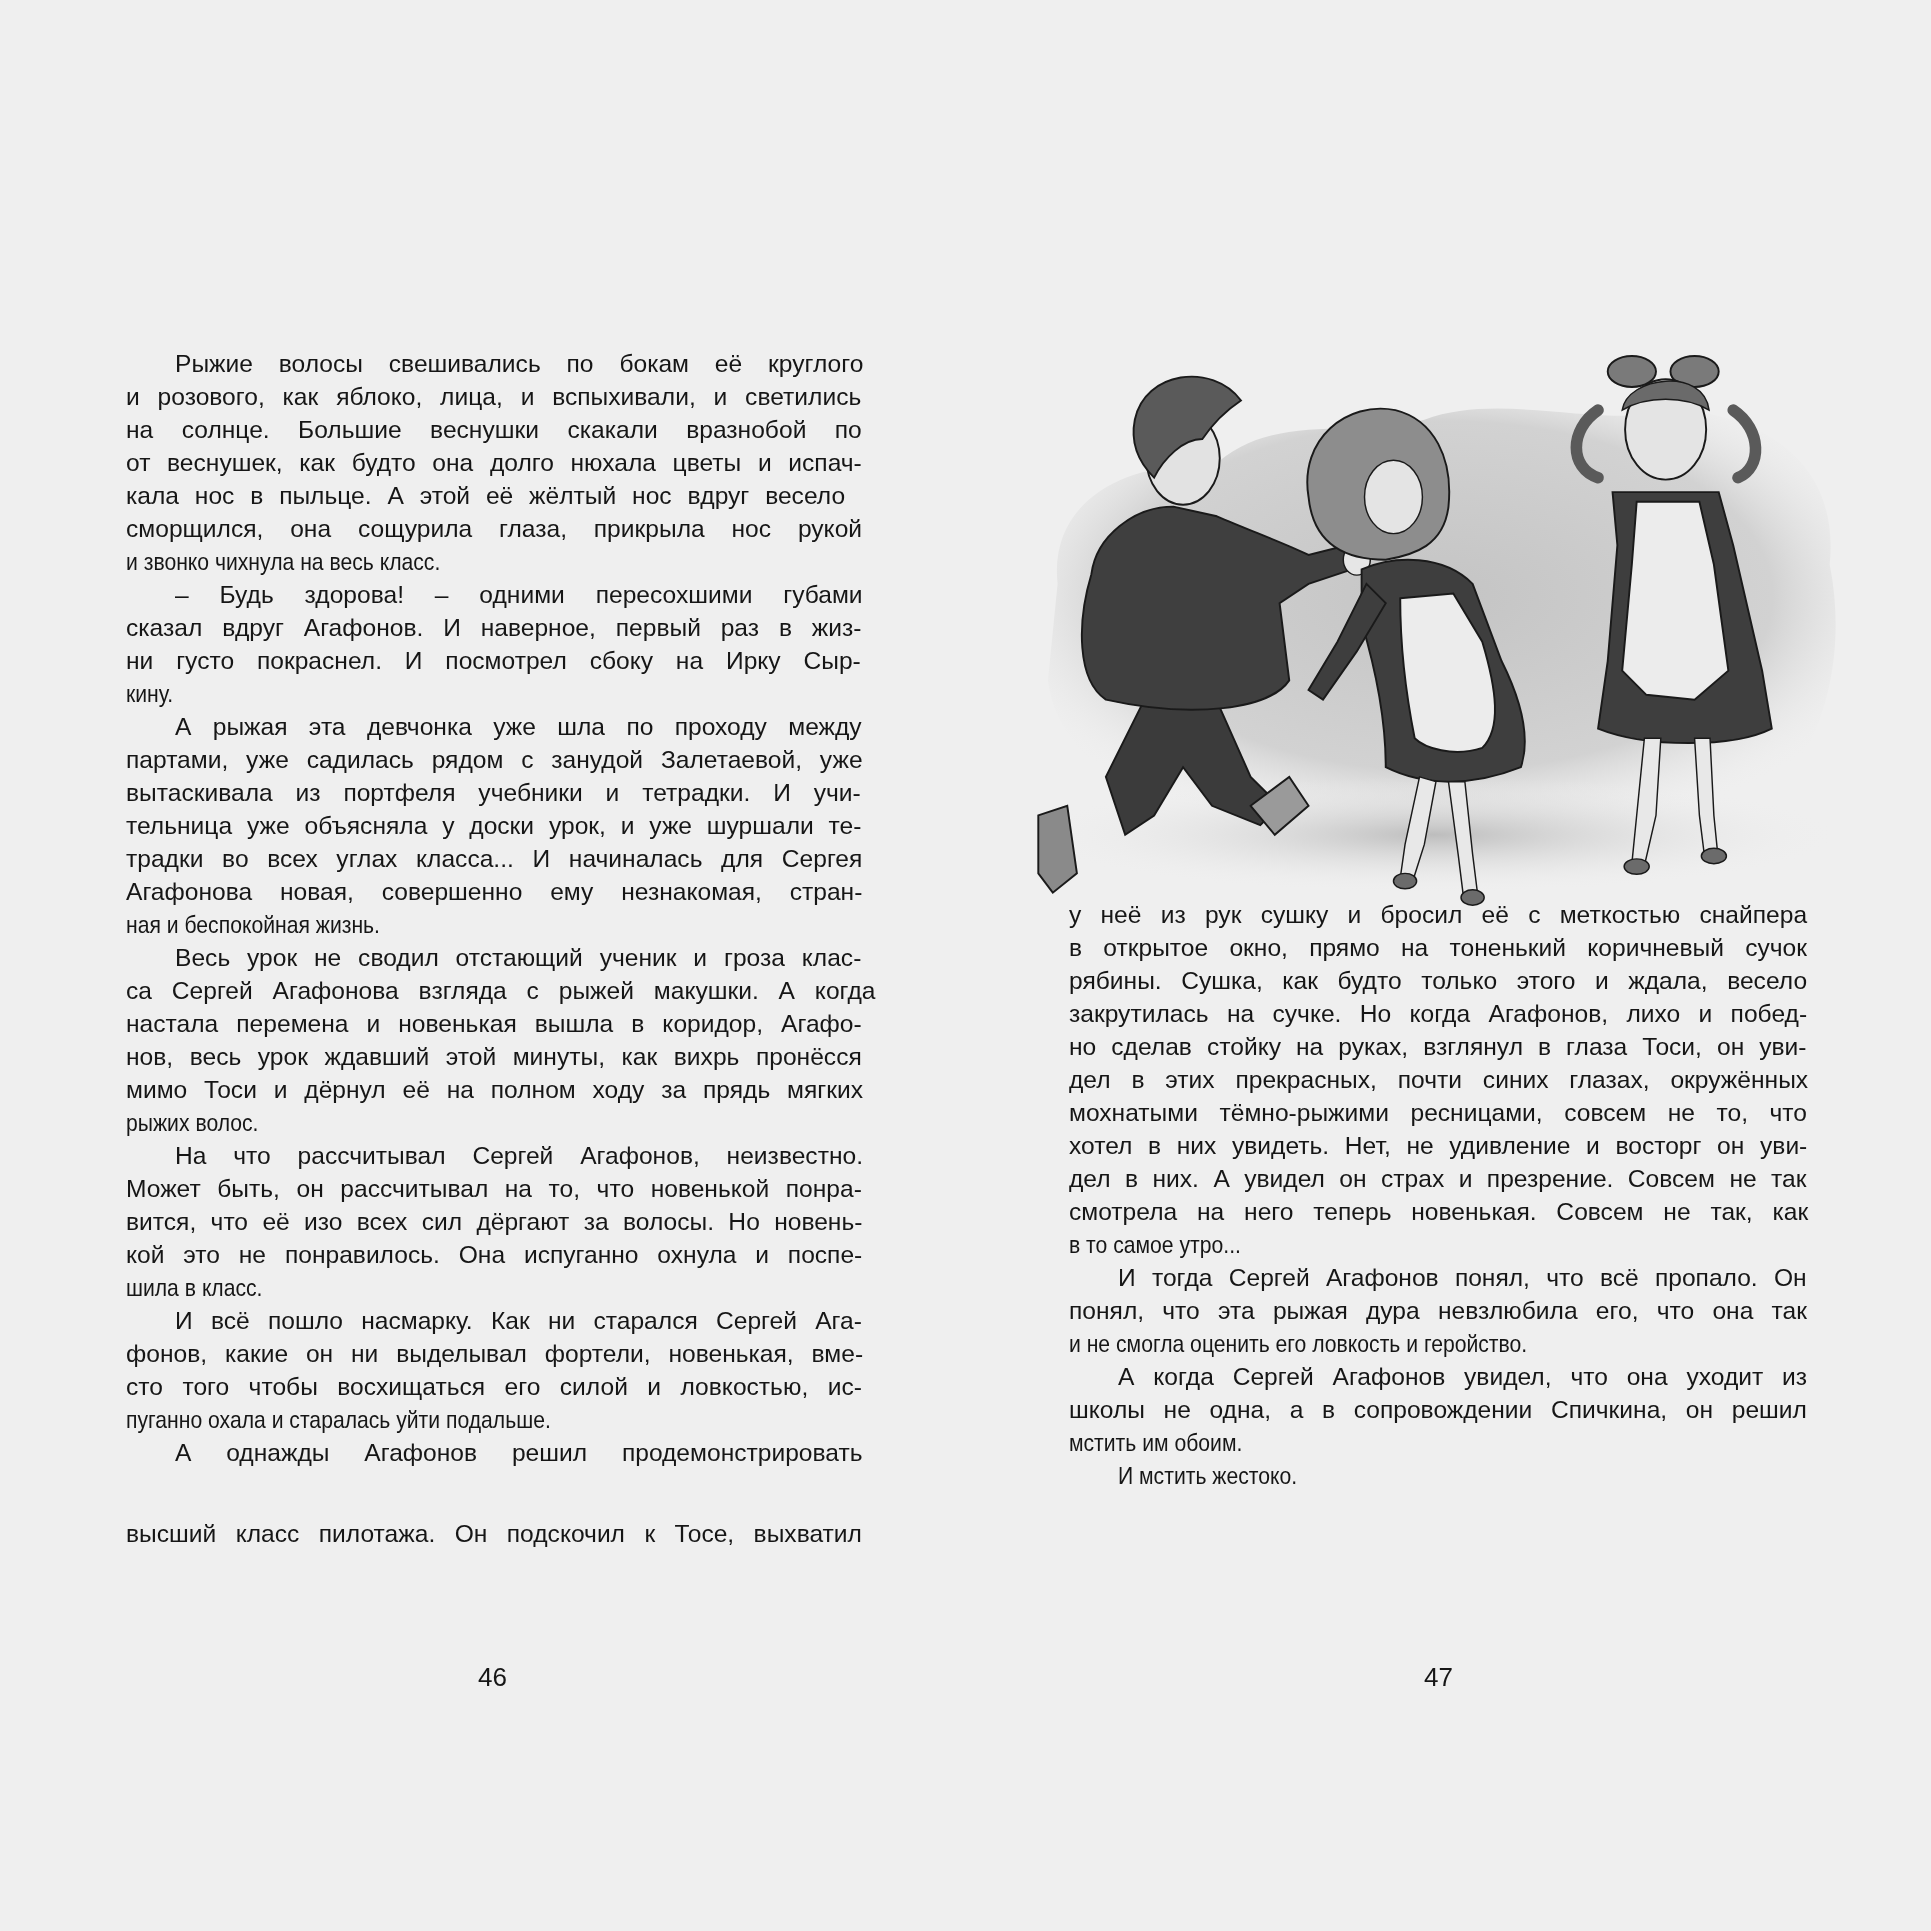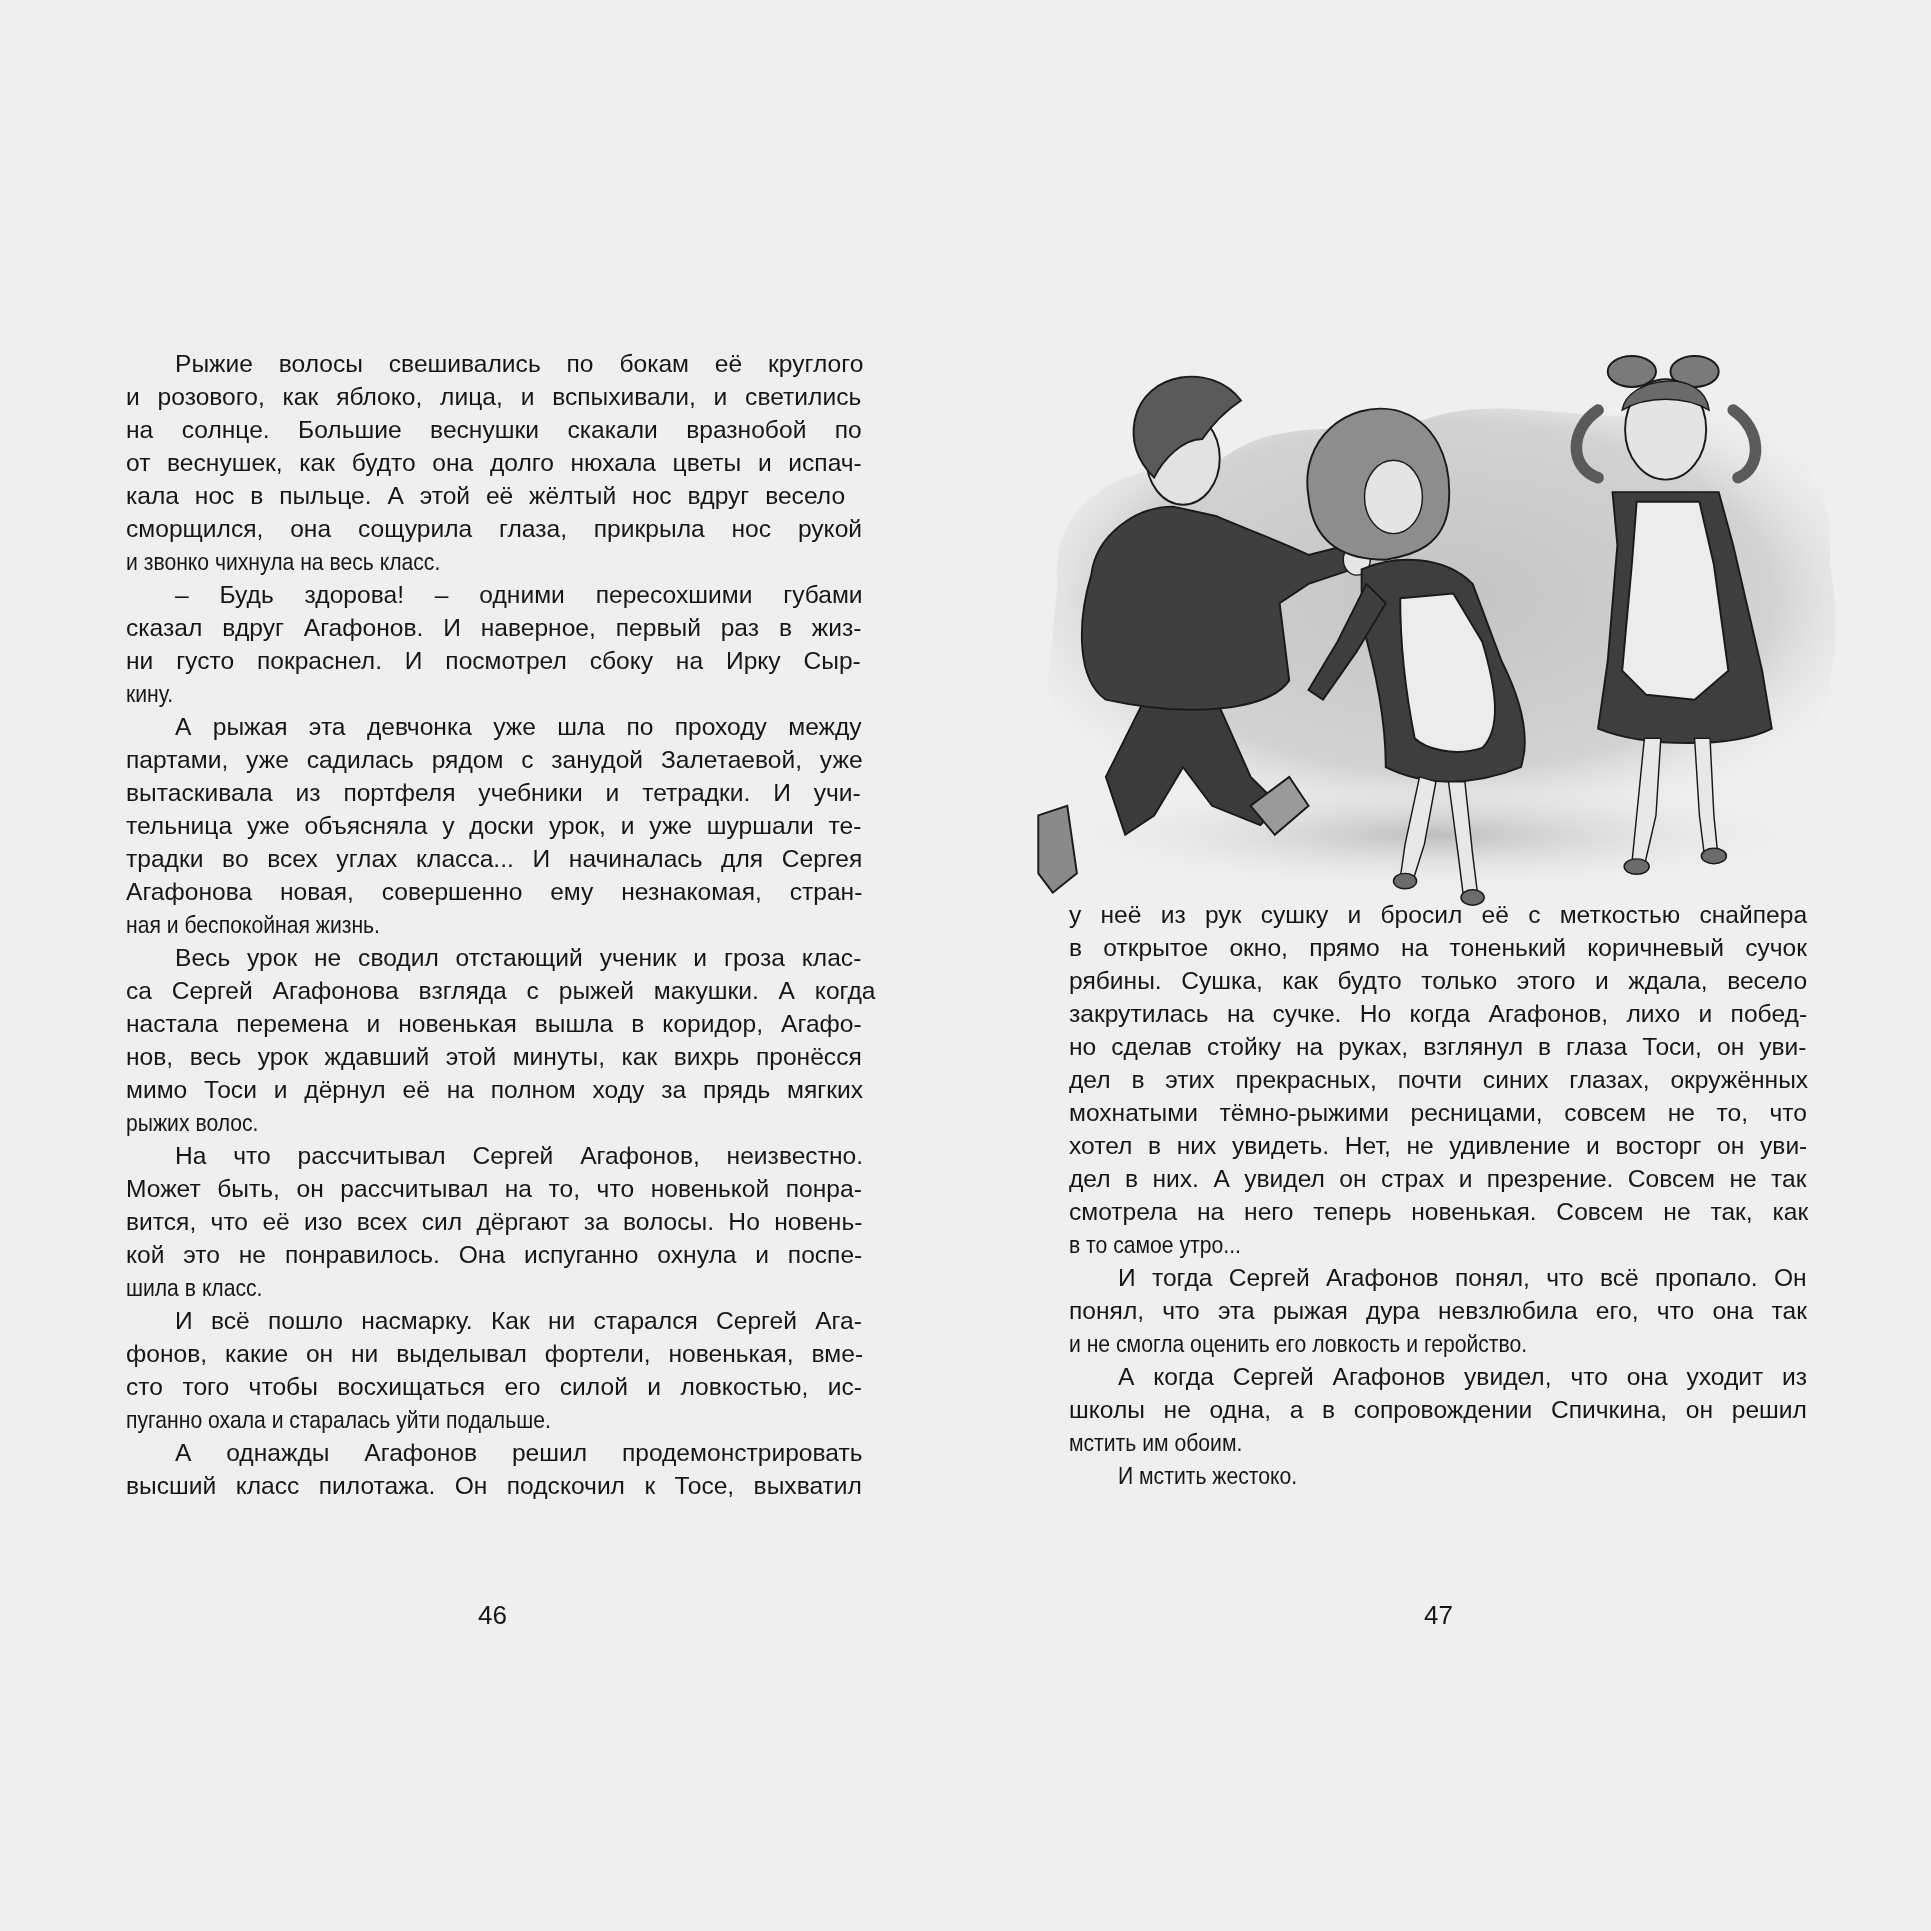--- a/index.html
+++ b/index.html
@@ -23,21 +23,21 @@
     text-align: justify;
     text-align-last: justify;
     transform-origin: left center;
   }
   .page-text .line.last { text-align-last: left; }
   .page-text .line.indent { padding-left: 49px; }
   #left-text  { left: 126px;  top: 347px; width: 737px; }
   #right-text { left: 1069px; top: 898px; width: 739px; }
   .page-number {
     position: absolute;
-    top: 1600px;
+    top: 1662px;
     font-size: 26px;
     width: 77px;
     text-align: center;
   }
   #page-num-left  { left: 454px; }
   #page-num-right { left: 1400px; }
   #illustration {
     position: absolute;
     left: 1019px; top: 352px;
     width: 830px; height: 565px;
@@ -75,21 +75,21 @@
       <span class="line indent"><span style="white-space: nowrap; display: inline-block; transform: scaleX(1); transform-origin: left center; word-spacing: 20px;">На что рассчитывал Сергей Агафонов, неизвестно.</span></span>
       <span class="line"><span style="white-space: nowrap; display: inline-block; transform: scaleX(1); transform-origin: left center; word-spacing: 9.7px;">Может быть, он рассчитывал на то, что новенькой понра-</span></span>
       <span class="line"><span style="white-space: nowrap; display: inline-block; transform: scaleX(1); transform-origin: left center; word-spacing: 7.5px;">вится, что её изо всех сил дёргают за волосы. Но новень-</span></span>
       <span class="line"><span style="white-space: nowrap; display: inline-block; transform: scaleX(1); transform-origin: left center; word-spacing: 12px;">кой это не понравилось. Она испуганно охнула и поспе-</span></span>
       <span class="line last"><span style="white-space: nowrap; display: inline-block; transform: scaleX(0.86); transform-origin: left center;">шила в класс.</span></span>
       <span class="line indent"><span style="white-space: nowrap; display: inline-block; transform: scaleX(1); transform-origin: left center; word-spacing: 11.4px;">И всё пошло насмарку. Как ни старался Сергей Ага-</span></span>
       <span class="line"><span style="white-space: nowrap; display: inline-block; transform: scaleX(1); transform-origin: left center; word-spacing: 11px;">фонов, какие он ни выделывал фортели, новенькая, вме-</span></span>
       <span class="line"><span style="white-space: nowrap; display: inline-block; transform: scaleX(1); transform-origin: left center; word-spacing: 12.6px;">сто того чтобы восхищаться его силой и ловкостью, ис-</span></span>
       <span class="line last"><span style="white-space: nowrap; display: inline-block; transform: scaleX(0.86); transform-origin: left center;">пуганно охала и старалась уйти подальше.</span></span>
       <span class="line indent"><span style="white-space: nowrap; display: inline-block; transform: scaleX(1); transform-origin: left center; word-spacing: 28px;">А однажды Агафонов решил продемонстрировать</span></span>
-      <span class="line"><span style="white-space: nowrap; display: inline-block; transform: scaleX(1); transform-origin: left center; word-spacing: 12.6px;">высший класс пилотажа. Он подскочил к Тосе, выхватил</span></span>
+      <span class="line"><span style="white-space: nowrap; display: inline-block; transform: scaleX(1); transform-origin: left center; word-spacing: 12.6px; margin-top: 48px;">высший класс пилотажа. Он подскочил к Тосе, выхватил</span></span>
     </div>
   <div id="page-num-left" class="page-number">46</div>
 </div>
 
 <div id="right-page">
   <div id="illustration">
     <svg viewBox="0 0 860 585" width="830" height="565">
       <defs>
         <radialGradient id="blot" cx="50%" cy="45%" r="60%">
           <stop offset="0%" stop-color="#c4c4c4"></stop>

